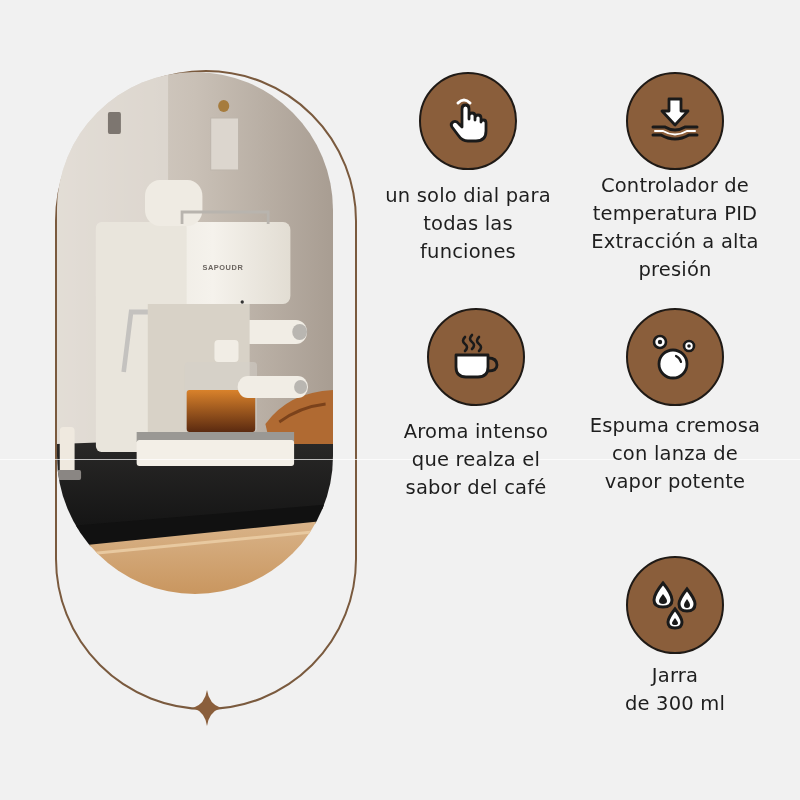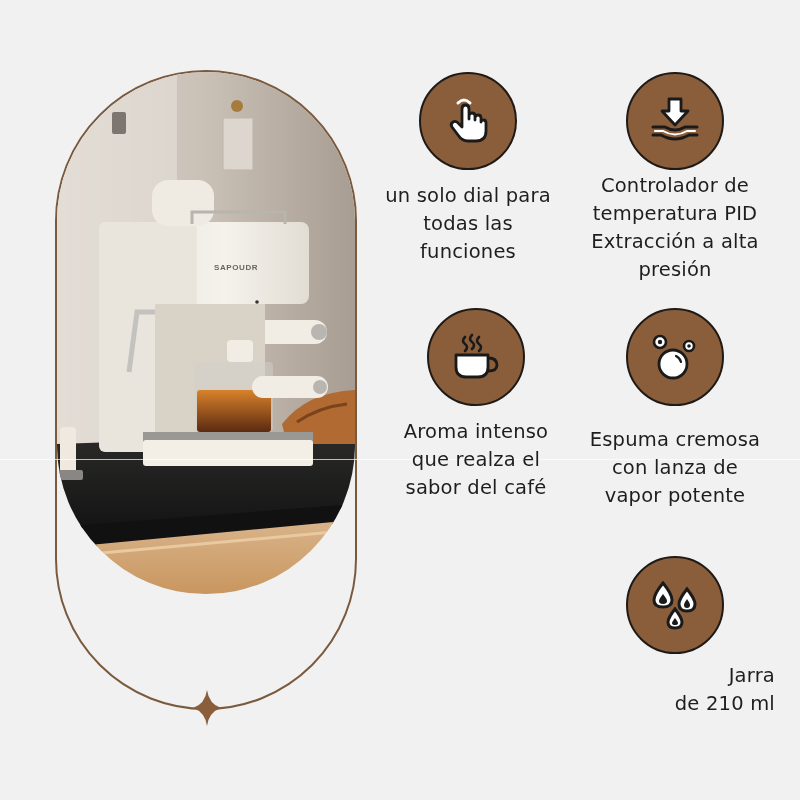--- a/index.html
+++ b/index.html
@@ -22,21 +22,21 @@
   .capsule-outline {
     position: absolute;
     left: 55px; top: 70px;
     width: 302px; height: 640px;
     border: 2px solid #7a5a3e;
     border-radius: 151px;
   }
   .photo-wrap {
     position: absolute;
     left: 57px; top: 72px;
-    width: 298px; height: 522px;
+    width: 276px; height: 522px;
     border-radius: 149px;
     overflow: hidden;
   }
   .photo { width: 100%; height: 100%; display: block; }
 
   .star-ornament {
     position: absolute;
     left: 193px; top: 690px;
     width: 28px; height: 36px;
   }
@@ -68,23 +68,23 @@
   #f1 { left: 368px; top: 72px; }
   #f2 { left: 575px; top: 72px; }
   #f3 { left: 376px; top: 308px; }
   #f4 { left: 575px; top: 308px; }
   #f5 { left: 376px; top: 556px; }
   #f6 { left: 575px; top: 556px; }
 
   #f1 .caption { margin-top: 12px; }
   #f2 .caption { margin-top: 2px; }
   #f3 .caption { margin-top: 12px; }
-  #f4 .caption { margin-top: 20px; text-align: center; }
+  #f4 .caption { margin-top: 6px; text-align: center; }
   #f5 .caption { margin-top: 10px; }
-  #f6 .caption { margin-top: 8px; text-align: right; }
+  #f6 .caption { margin-top: 8px; }
 </style>
 </head>
 <body>
 
 <div class="page">
 
   <div class="capsule-outline"></div>
 
   <div class="photo-wrap" title="Cafetera espresso blanca sobre encimera de mármol negro">
     <svg class="photo" viewBox="0 0 298 522" preserveAspectRatio="none">
@@ -243,17 +243,17 @@
         <path d="M16 6 Q25 17 25 23 Q25 30 16 30 Q7 30 7 23 Q7 17 16 6 Z" fill="#fff" stroke="#1a1a1a" stroke-width="3"></path>
         <path d="M16 17 Q20 22 20 24 Q20 27 16 27 Q12 27 12 24 Q12 22 16 17 Z" fill="#1a1a1a"></path>
         <path d="M40 12 Q48 22 48 27 Q48 34 40 34 Q32 34 32 27 Q32 22 40 12 Z" fill="#fff" stroke="#1a1a1a" stroke-width="3"></path>
         <path d="M40 22 Q43 26 43 28 Q43 31 40 31 Q37 31 37 28 Q37 26 40 22 Z" fill="#1a1a1a"></path>
         <path d="M28 32 Q35 41 35 45 Q35 51 28 51 Q21 51 21 45 Q21 41 28 32 Z" fill="#fff" stroke="#1a1a1a" stroke-width="3"></path>
         <path d="M28 41 Q31 45 31 46 Q31 48 28 48 Q25 48 25 46 Q25 45 28 41 Z" fill="#1a1a1a"></path>
       </svg>
     </div>
     <div class="caption">
       <div>Jarra</div>
-      <div>de 210 ml</div>
+      <div>de 300 ml</div>
     </div>
   </div>
 
 </div>
 
 </body></html>

